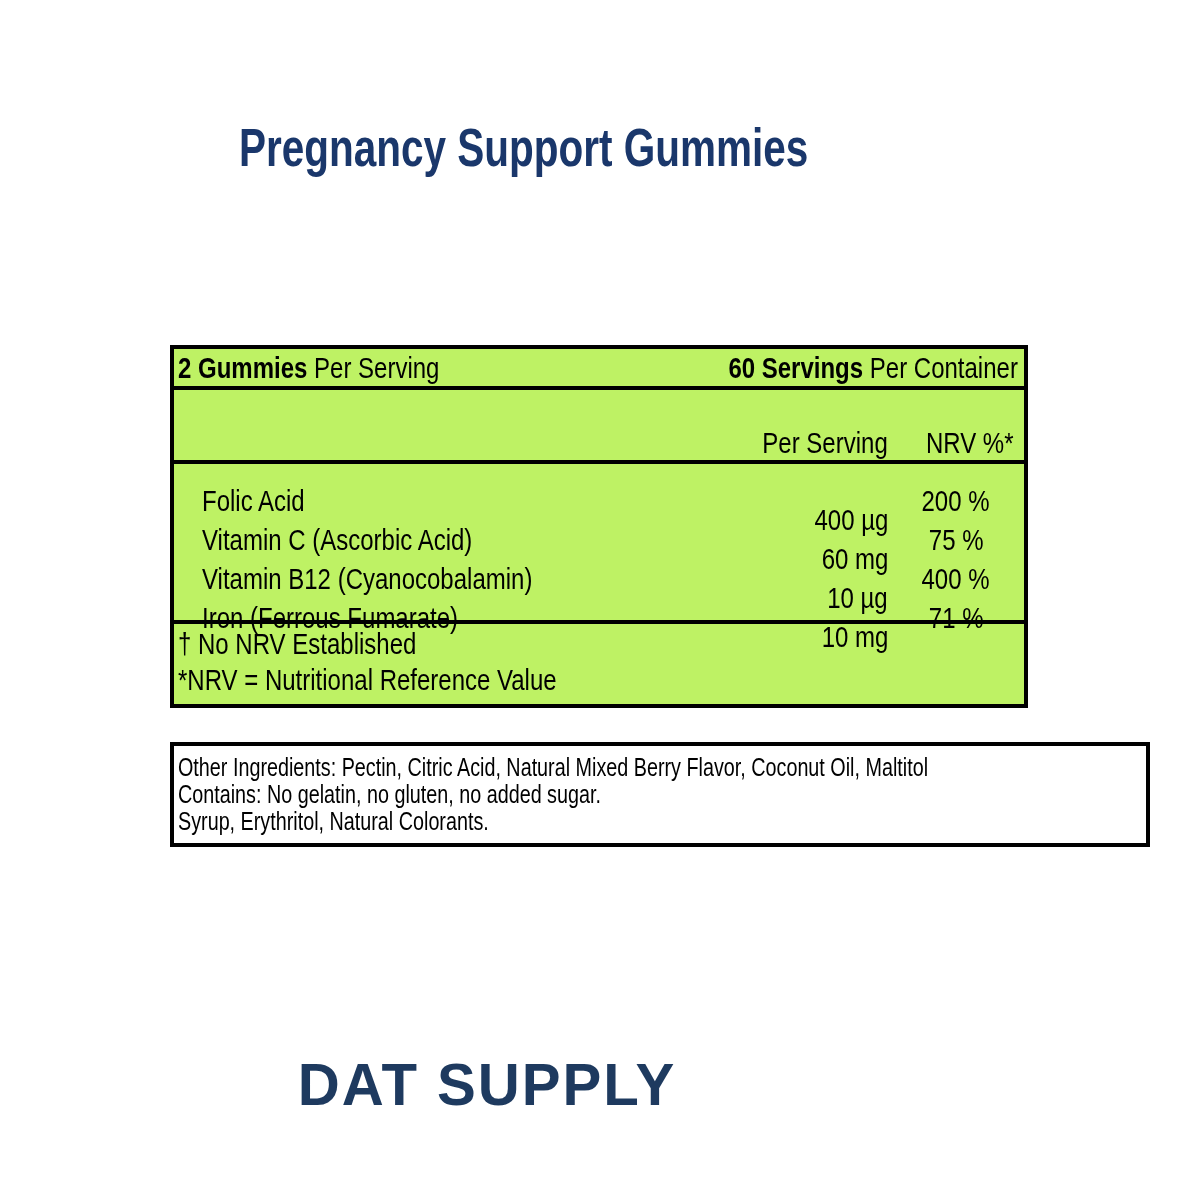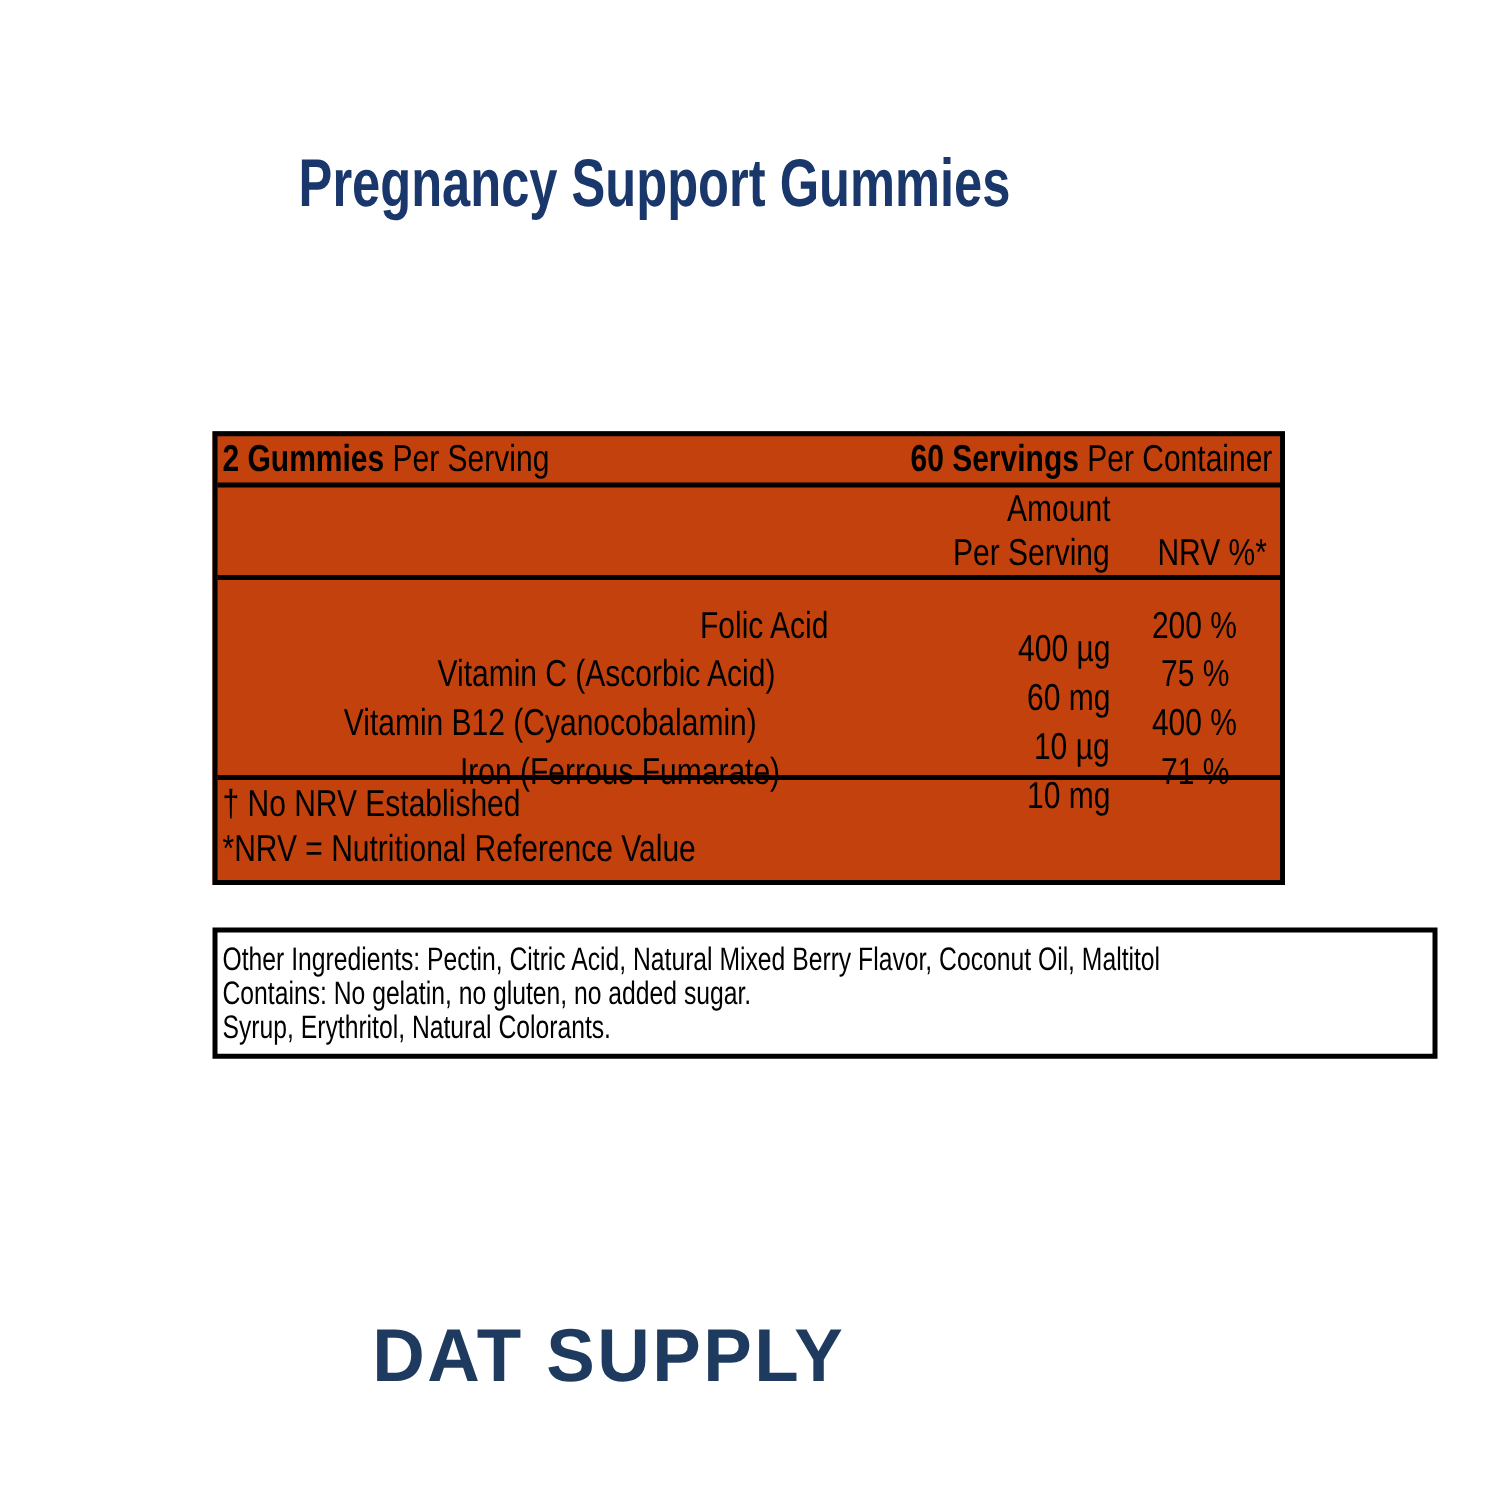--- a/index.html
+++ b/index.html
@@ -14,33 +14,33 @@
   .b{font-weight:bold;}
 
   .title{
     position:absolute;top:117px;left:0;width:1048px;text-align:center;
     font-size:54px;font-weight:bold;line-height:60px;color:var(--title-color,#1a376b);
   }
   .title .tx{transform:scaleX(.75);}
 
   .facts{
     position:absolute;left:170px;top:345px;width:858px;box-sizing:border-box;
-    border:4px solid #000;background:#c2410c;
+    border:4px solid #000;background:#bef264;
   }
   .servrow{
     display:flex;justify-content:space-between;align-items:center;
     height:37px;border-bottom:4px solid #000;padding:0 6px 0 4px;font-size:30px;
   }
   .grid3{display:grid;grid-template-columns:1fr 200px 136px;}
   .colhead{border-bottom:4px solid #000;height:70px;font-size:30px;}
   .amount-head{grid-column:2;align-self:end;text-align:right;}
   .amount-head .hline{line-height:35px;text-align:right;}
   .nrv-head{grid-column:3;align-self:end;text-align:right;line-height:35px;}
   .nrow{height:39px;align-items:center;font-size:30px;}
-  .nrow .name{padding-left:4px;text-align:right;}
+  .nrow .name{padding-left:4px;text-align:left;margin-left:24px;}
   .nrow .amt{text-align:right;margin-top:39px;}
   .nrow .nrv{text-align:center;text-decoration:underline;}
   .footrow{border-top:4px solid #000;padding:2px 0 6px 4px;font-size:30px;}
   .footrow .fline{line-height:36px;}
 
   .ingredients{
     position:absolute;left:170px;top:742px;width:980px;box-sizing:border-box;
     border:4px solid #000;padding:8px 6px 8px 4px;font-size:26px;
   }
   .ingredients .iline{line-height:27px;}
@@ -65,21 +65,20 @@
     <span class="tx tx-l">
       <span class="b">2 Gummies</span> <span>Per Serving</span>
     </span>
     <span class="tx tx-r">
       <span class="b">60 Servings</span> <span>Per Container</span>
     </span>
   </div>
 
   <div class="colhead grid3">
     <div class="amount-head">
-      <div class="hline"><span class="tx tx-r">Amount</span></div>
       <div class="hline"><span class="tx tx-r">Per Serving</span></div>
     </div>
     <div class="nrv-head">
       <span class="tx">NRV %*</span>
     </div>
   </div>
 
   <div class="nrow grid3">
     <div class="name"><span class="tx tx-l">Folic Acid</span></div>
     <div class="amt"><span class="tx tx-r">400 µg</span></div>

